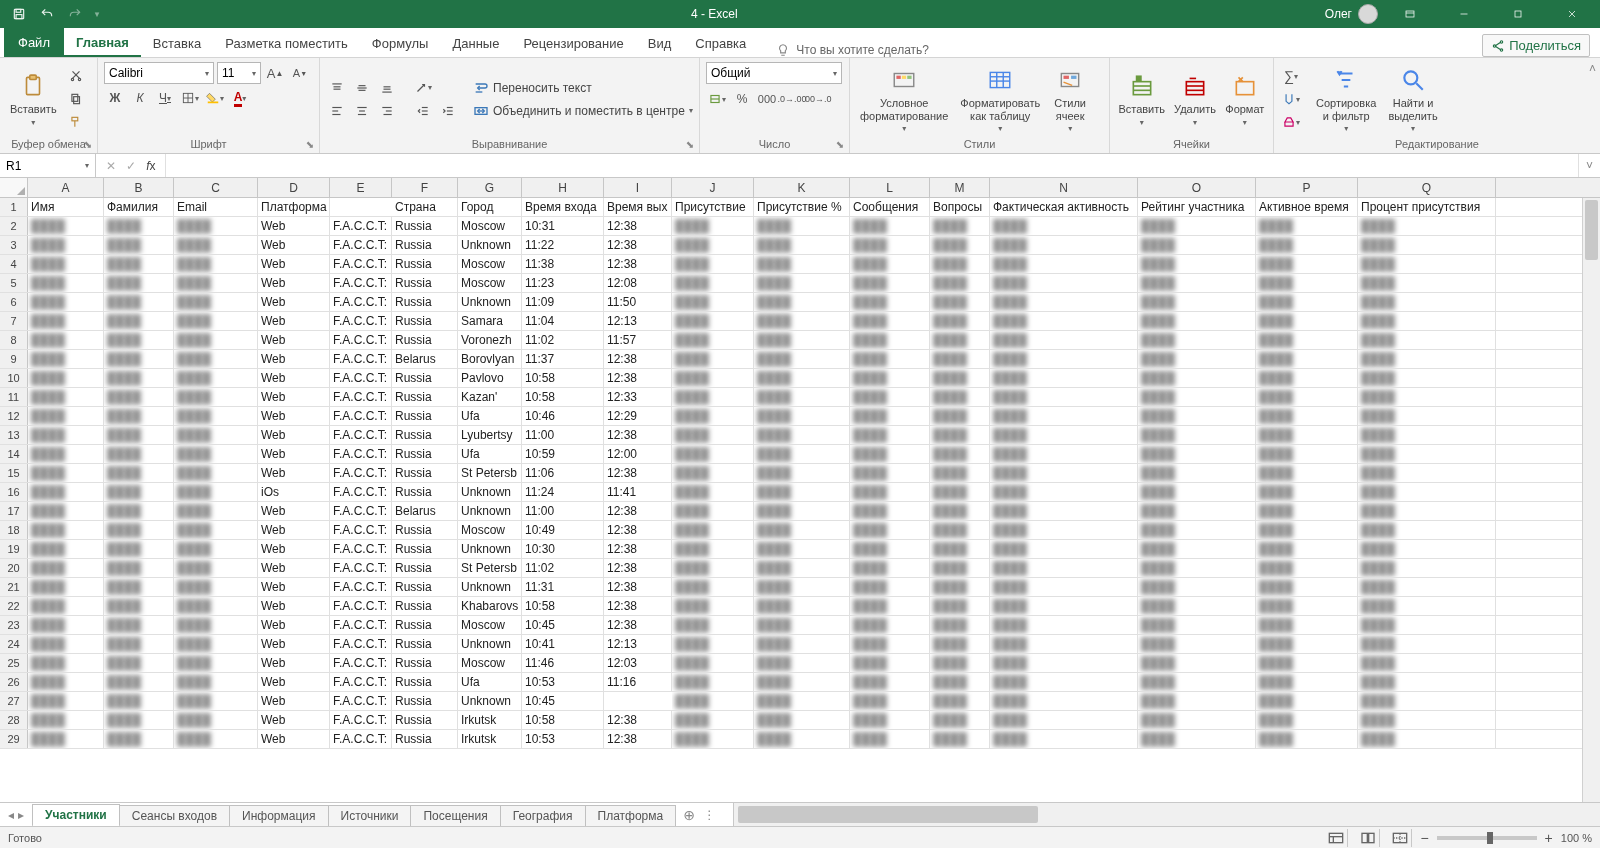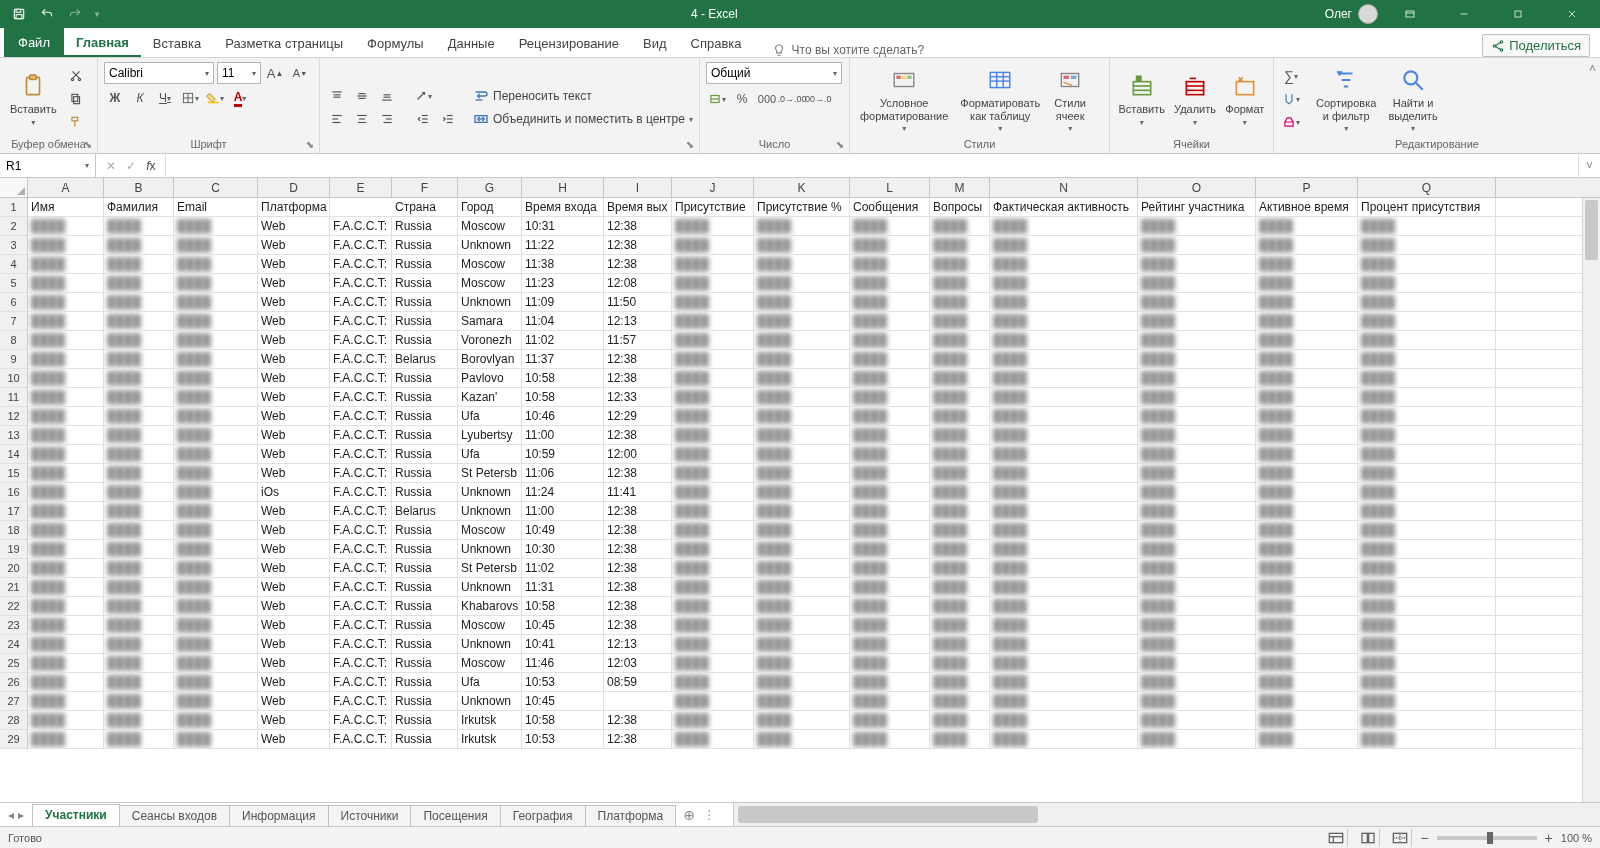--- a/index.html
+++ b/index.html
@@ -139,21 +139,21 @@
         </svg>
       </div>
   </div>
 </div>
 
 <div class="tabrow">
   <div class="file-tab">Файл</div>
   <div id="ribbon-tabs" style="display: flex;">
       <div class="tab active">Главная</div>
       <div class="tab">Вставка</div>
-      <div class="tab">Разметка страницы</div>
+      <div class="tab">Разметка поместить</div>
       <div class="tab">Формулы</div>
       <div class="tab">Данные</div>
       <div class="tab">Рецензирование</div>
       <div class="tab">Вид</div>
       <div class="tab">Справка</div>
     </div>
   <div class="tellme">
     <svg width="14" height="14" viewBox="0 0 24 24" fill="none" stroke="#888" stroke-width="2">
         <path d="M9 21h6M10 17h4M12 3a6 6 0 00-4 10.5V17h8v-3.5A6 6 0 0012 3z"></path>
       </svg>
@@ -343,20 +343,21 @@
           <svg width="16" height="16" viewBox="0 0 24 24" fill="none" stroke="#3b78b8" stroke-width="2">
               <rect x="3" y="7" width="18" height="10"></rect>
               <path d="M8 12h8"></path>
               <path d="M10 9l-3 3 3 3M14 9l3 3-3 3"></path>
             </svg>
           <span>Объединить и поместить в центре</span>
             <span class="dd">▾</span>
         </div>
       </div>
     </div>
+    <div class="group-label">Выравнивание</div>
     <div class="group-launcher">⬊</div>
   </div>
 
   <div class="group" style="width:150px;">
     <div class="group-content" style="flex-direction:column; align-items:stretch; gap:5px;">
       <div class="combo" style="width:136px;">
           <span>Общий</span>
           <span class="dd">▾</span>
         </div>
       <div class="srow">
@@ -1049,21 +1050,21 @@
       <div class="row">
         <div class="rowhdr">26</div>
         <div class="cell blur" style="width: 76px;">████</div>
         <div class="cell blur" style="width: 70px;">████</div>
         <div class="cell blur" style="width: 84px;">████</div>
         <div class="cell" style="width: 72px;">Web</div>
         <div class="cell" style="width: 62px;">F.A.C.C.T:</div>
         <div class="cell" style="width: 66px;">Russia</div>
         <div class="cell" style="width: 64px;">Ufa</div>
         <div class="cell" style="width: 82px;">10:53</div>
-        <div class="cell" style="width: 68px;">08:59</div>
+        <div class="cell" style="width: 68px;">11:16</div>
         <div class="cell blur" style="width: 82px;">████</div>
         <div class="cell blur" style="width: 96px;">████</div>
         <div class="cell blur" style="width: 80px;">████</div>
         <div class="cell blur" style="width: 60px;">████</div>
         <div class="cell blur" style="width: 148px;">████</div>
         <div class="cell blur" style="width: 118px;">████</div>
         <div class="cell blur" style="width: 102px;">████</div>
         <div class="cell blur" style="width: 138px;">████</div>
       </div>
       <div class="row">

